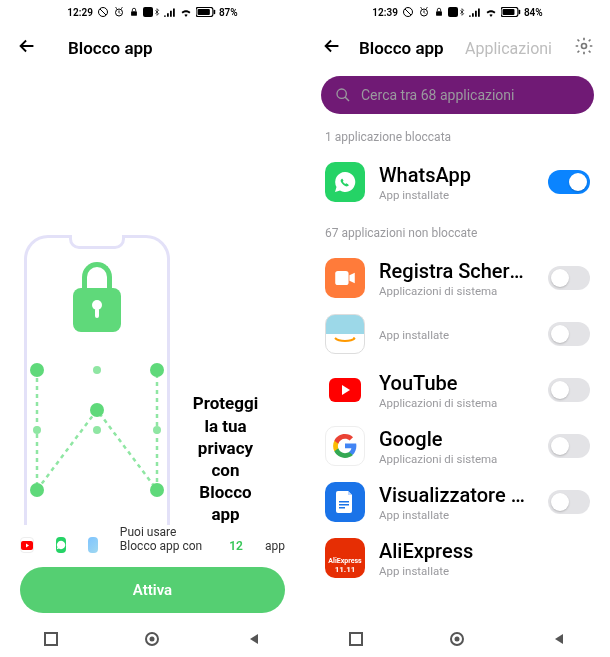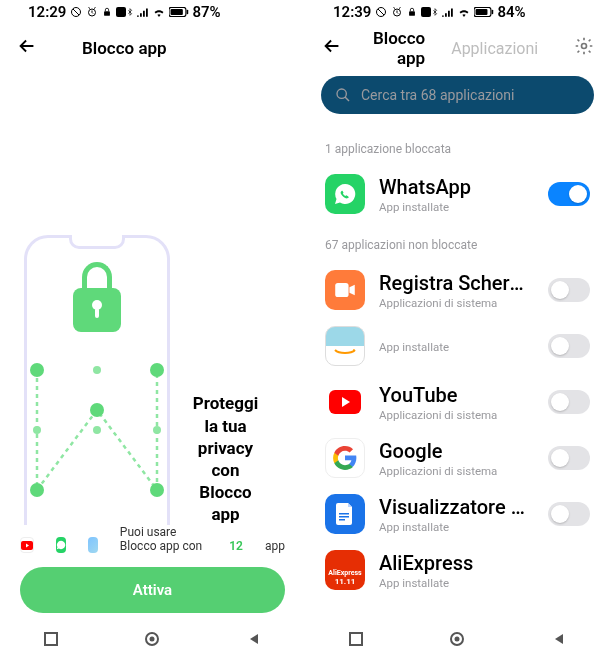--- a/index.html
+++ b/index.html
@@ -1,22 +1,22 @@
 <!DOCTYPE html>
 <html><head>
 <meta charset="utf-8">
 <style>
   * { box-sizing: border-box; margin: 0; padding: 0; font-family: -apple-system, Roboto, "Helvetica Neue", Arial, sans-serif; }
   body { background: #fff; width: 610px; height: 657px; display: flex; }
   .phone { width: 305px; height: 657px; background: #fff; display: flex; flex-direction: column; position: relative; }
-  .statusbar { height: 24px; display: flex; align-items: center; justify-content: flex-start; padding: 0 28px; font-size: 15px; font-weight: 600; color: #000; }
+  .statusbar { height: 24px; display: flex; align-items: center; justify-content: center; padding: 0 12px; font-size: 10px; font-weight: 600; color: #000; }
   .statusbar .left { display: flex; align-items: center; gap: 4px; }
   .statusbar .right { display: flex; align-items: center; gap: 3px; }
   .statusbar svg { display: block; }
-  .topbar { height: 48px; display: flex; align-items: center; padding: 0 16px; gap: 26px; text-align: right; }
+  .topbar { height: 48px; display: flex; align-items: center; padding: 0 16px; gap: 12px; text-align: right; }
   .topbar .title { font-size: 17px; font-weight: 600; color: #000; margin-left: 18px; }
   .topbar .tab { font-size: 16px; color: #bdbdbd; margin-left: auto; }
   .topbar .gear { margin-left: 10px; }
   .back-arrow { font-size: 20px; }
 
   
   .illus-wrap { flex: 1; display: flex; flex-direction: row; align-items: flex-end; padding: 10px 24px 0; }
   .phone-outline { width: 190px; height: 290px; border: 3px solid #e3e1f8; border-bottom: none; border-radius: 24px 24px 0 0; display: flex; flex-direction: column; align-items: center; padding-top: 28px; position: relative; }
   .notch { position: absolute; top: -3px; left: 50%; transform: translateX(-50%); width: 56px; height: 14px; border: 3px solid #e3e1f8; border-top: none; border-radius: 0 0 10px 10px; background: #fff; }
   .lock-box { width: 48px; height: 44px; background: #5fd97a; border-radius: 8px; position: relative; margin-top: 4px; }
@@ -29,21 +29,21 @@
   .pattern svg { position: absolute; inset: 0; }
   .headline { font-size: 17px; font-weight: 700; text-align: center; color: #000; margin-top: 10px; line-height: 1.3; padding: 0 18px; }
 
   .bottom-left { padding: 0 20px 8px; }
   .hint { display: flex; align-items: flex-end; justify-content: center; gap: 22px; font-size: 12px; color: #333; margin-bottom: 14px; }
   .hint .mini-icon { width: 16px; height: 16px; border-radius: 4px; display: flex; align-items: center; justify-content: center; font-size: 9px; color: #fff; }
   .hint .count { color: #38c759; font-weight: 600; }
   .attiva-btn { width: 100%; height: 46px; background: #55cf72; color: #fff; border: none; border-radius: 23px; font-size: 15px; font-weight: 600; }
 
   
-  .search { margin: 4px 16px 20px; height: 38px; background: #0c4a6e; border-radius: 19px; display: flex; align-items: center; padding: 0 14px; gap: 10px; color: #9a9a9e; font-size: 14px; }
+  .search { margin: 4px 16px 8px; height: 38px; background: #701a75; border-radius: 19px; display: flex; align-items: center; padding: 0 14px; gap: 10px; color: #9a9a9e; font-size: 14px; }
   .section-label { font-size: 12px; color: #9a9a9e; padding: 8px 20px 10px; }
   .app-row { display: flex; align-items: center; padding: 8px 20px; gap: 14px; }
   .app-icon { width: 40px; height: 40px; border-radius: 10px; display: flex; align-items: center; justify-content: center; flex-shrink: 0; }
   .app-text { flex: 1; min-width: 0; }
   .app-name { font-size: 20px; font-weight: 500; color: #000; white-space: nowrap; overflow: hidden; text-overflow: ellipsis; }
   .app-sub { font-size: 11.5px; color: #9a9a9e; margin-top: 1px; }
   .toggle { width: 42px; height: 24px; border-radius: 12px; background: #e3e3e6; position: relative; flex-shrink: 0; }
   .toggle .knob { position: absolute; width: 18px; height: 18px; background: #fff; border-radius: 50%; top: 3px; left: 3px; box-shadow: 0 1px 2px rgba(0,0,0,0.2); }
   .toggle.on { background: #0a84ff; }
   .toggle.on .knob { left: 21px; }

